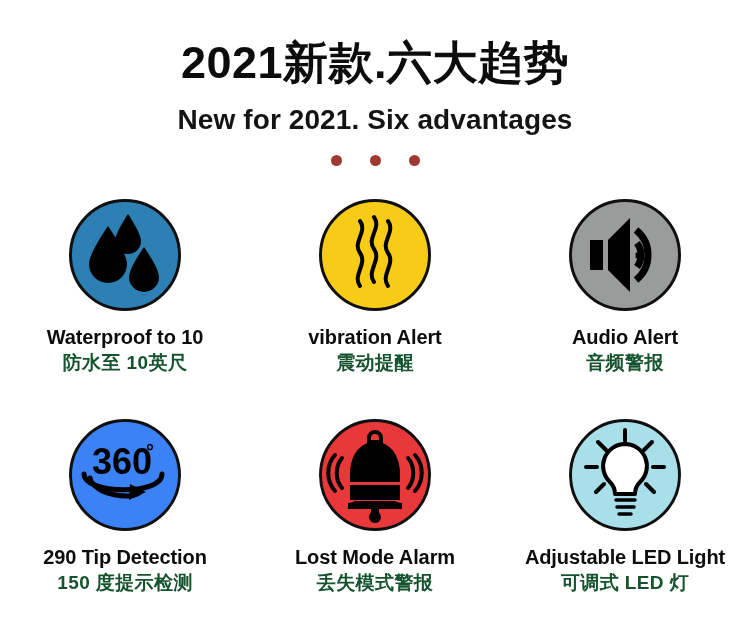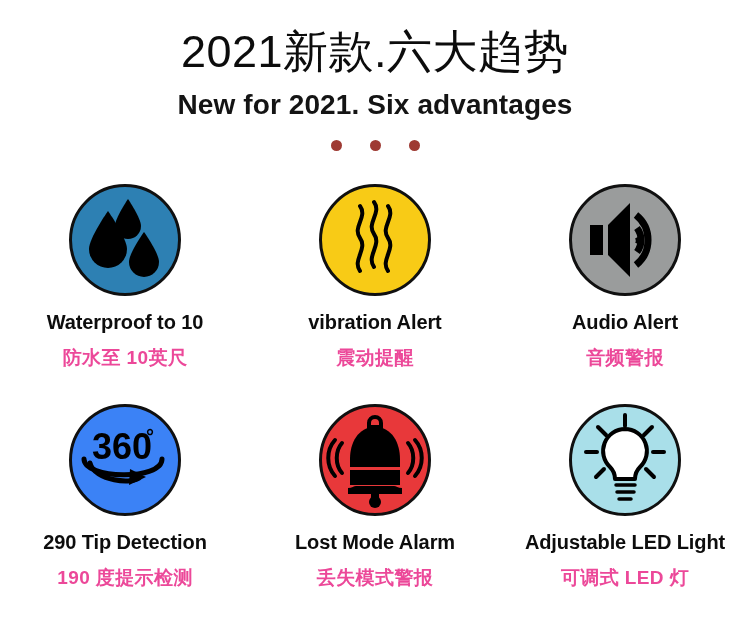--- a/index.html
+++ b/index.html
@@ -20,25 +20,25 @@
     height: 626px;
   }
 
   
   .header {
     padding-top: 22px;
     text-align: center;
   }
   .title {
     font-size: 45px;
-    font-weight: 400;
+    font-weight: 700;
     letter-spacing: 0.5px;
     line-height: 1.12;
     color: #0c0c0c;
-    margin: 5px;
+    margin: 16px;
   }
   .subtitle {
     font-size: 28px;
     font-weight: 600;
     color: #141414;
     margin: 12px 0 0 0;
     letter-spacing: 0.1px;
   }
   .dots {
     margin-top: 19px;
@@ -81,24 +81,24 @@
 
   .label-en {
     margin-top: 15px;
     font-size: 20px;
     font-weight: 700;
     color: #0d0d0d;
     letter-spacing: -0.1px;
     white-space: nowrap;
   }
   .label-zh {
-    margin-top: 11px;
+    margin-top: 1px;
     font-size: 19px;
     font-weight: 700;
-    color: #ec4899;
+    color: #14532d;
     letter-spacing: 0.4px;
     white-space: nowrap;
   }
 </style>
 </head>
 <body>
 
 <div class="page">
 
   <div class="header">
@@ -157,21 +157,21 @@
       <div class="badge" style="background:#3b82f6">
         <svg width="106" height="106" viewBox="0 0 106 106">
           <text x="50" y="52" font-family="Liberation Sans, sans-serif" font-size="36" font-weight="700" fill="#000" text-anchor="middle">360</text>
           <text x="78" y="36" font-family="Liberation Sans, sans-serif" font-size="20" font-weight="700" fill="#000" text-anchor="middle">°</text>
           <path d="M12 52 C12 72 90 74 90 52" stroke="#000" stroke-width="5" fill="none" stroke-linecap="round"></path>
           <path d="M18 56 C22 74 62 78 68 70" stroke="#000" stroke-width="5" fill="none" stroke-linecap="round"></path>
           <path d="M58 62 L74 70 L57 78 Z" fill="#000"></path>
         </svg>
       </div>
       <div class="label-en">290 Tip Detection</div>
-      <div class="label-zh">190 度提示检测</div>
+      <div class="label-zh">150 度提示检测</div>
     </div>
 
     <div class="cell">
       <div class="badge" style="background:#e8383a">
         <svg width="106" height="106" viewBox="0 0 106 106">
           <path d="M53 10 a6 6 0 0 1 6 6 l0 4 l-12 0 l0 -4 a6 6 0 0 1 6 -6 Z" fill="none" stroke="#000" stroke-width="4"></path>
           <path d="M53 20 C36 20 28 36 28 52 l0 8 l50 0 l0 -8 C78 36 70 20 53 20 Z" fill="#000"></path>
           <rect x="28" y="63" width="50" height="15" fill="#000"></rect>
           <path d="M26 81 C30 81 32 79 34 79 l38 0 c2 0 4 2 8 2 l0 6 l-54 0 Z" fill="#000"></path>
           <rect x="49" y="87" width="8" height="6" fill="#000"></rect>

